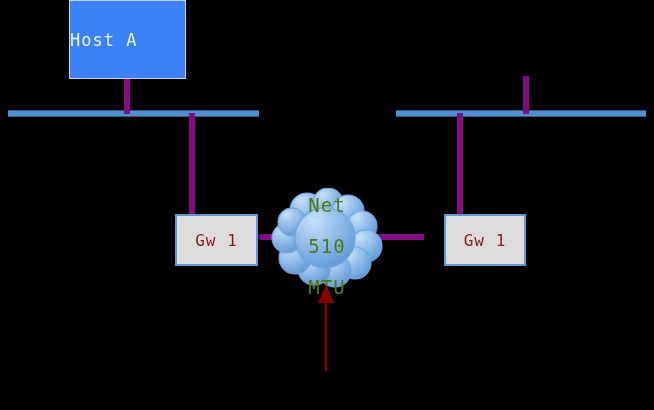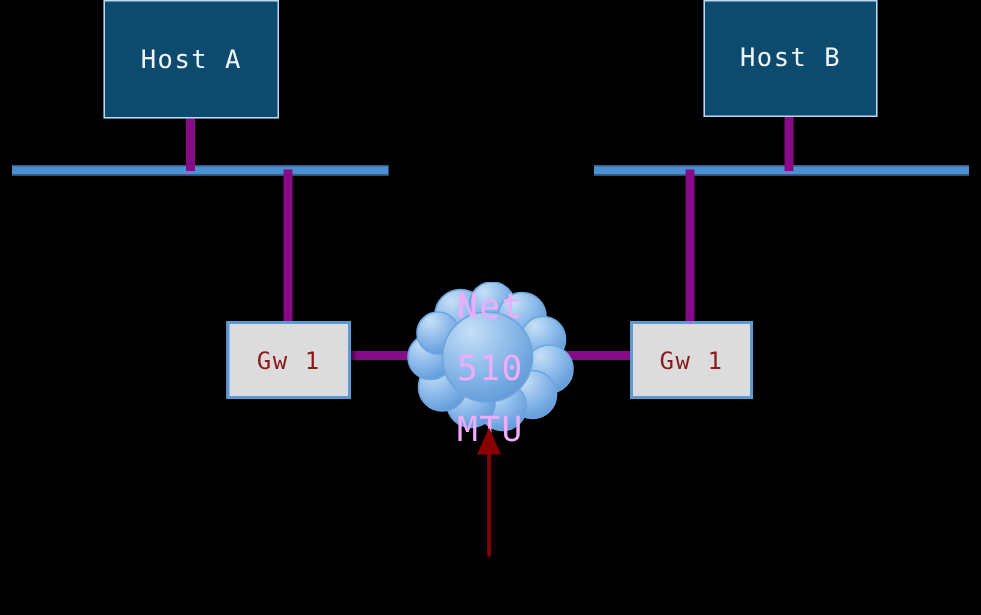--- a/index.html
+++ b/index.html
@@ -13,25 +13,24 @@
     height: 410px;
     background: #000000;
     overflow: hidden;
     font-family: "DejaVu Sans Mono", "Liberation Mono", monospace;
   }
 
   
   .host-box {
     position: absolute;
     box-sizing: border-box;
-    background: #0c4a6e;
+    background: #3b82f6;
     border: 1px solid #bcd7ef;
     display: flex;
     align-items: center;
-    justify-content: center;
   }
   .host-label {
     color: #eef4fb;
     font-size: 17px;
     letter-spacing: 1px;
     white-space: pre;
   }
 
   
   .bus-bar {
@@ -58,20 +57,21 @@
   
   .gw-box {
     position: absolute;
     box-sizing: border-box;
     background: #dcdcdc;
     border: 2px solid #5b9bd5;
     display: flex;
     align-items: center;
     justify-content: center;
     box-shadow: 2px 2px 3px rgba(0,0,0,0.55);
+    margin-left: 24px;
   }
   .gw-label {
     color: #8b1a1a;
     font-size: 16px;
     letter-spacing: 1px;
     white-space: pre;
   }
 
   
   .cloud-wrap {
@@ -86,22 +86,22 @@
     top: 0;
     width: 100%;
     height: 100%;
     display: flex;
     flex-direction: column;
     align-items: center;
     justify-content: center;
     pointer-events: none;
   }
   .cloud-line {
-    color: #f0abfc;
-    font-size: 23px;
+    color: #4d7c0f;
+    font-size: 19px;
     line-height: 25px;
     letter-spacing: 1px;
     white-space: pre;
     margin-top: 16px;
   }
 
   
   .red-arrow {
     position: absolute;
   }
@@ -119,23 +119,20 @@
   <div class="link-v" style="left:189px; top:113px; height:104px;"></div>
   <div class="link-h" style="left:231px; top:234px; width:48px;"></div>
   <div class="link-h" style="left:378px; top:234px; width:46px;"></div>
   <div class="link-v" style="left:457px; top:113px; height:104px;"></div>
   <div class="link-v" style="left:523px; top:76px; height:38px;"></div>
 
   <div class="host-box" style="left:69px; top:0px; width:117px; height:79px;">
     <span class="host-label">Host A</span>
   </div>
 
-  <div class="host-box" style="left:469px; top:0px; width:116px; height:78px;">
-    <span class="host-label">Host B</span>
-  </div>
 
   <div class="gw-box" style="left:151px; top:214px; width:83px; height:52px;">
     <span class="gw-label">Gw 1</span>
   </div>
 
   <div class="gw-box" style="left:420px; top:214px; width:82px; height:52px;">
     <span class="gw-label">Gw 1</span>
   </div>
 
   <div class="cloud-wrap" style="left:267px; top:188px; width:120px; height:100px;">

